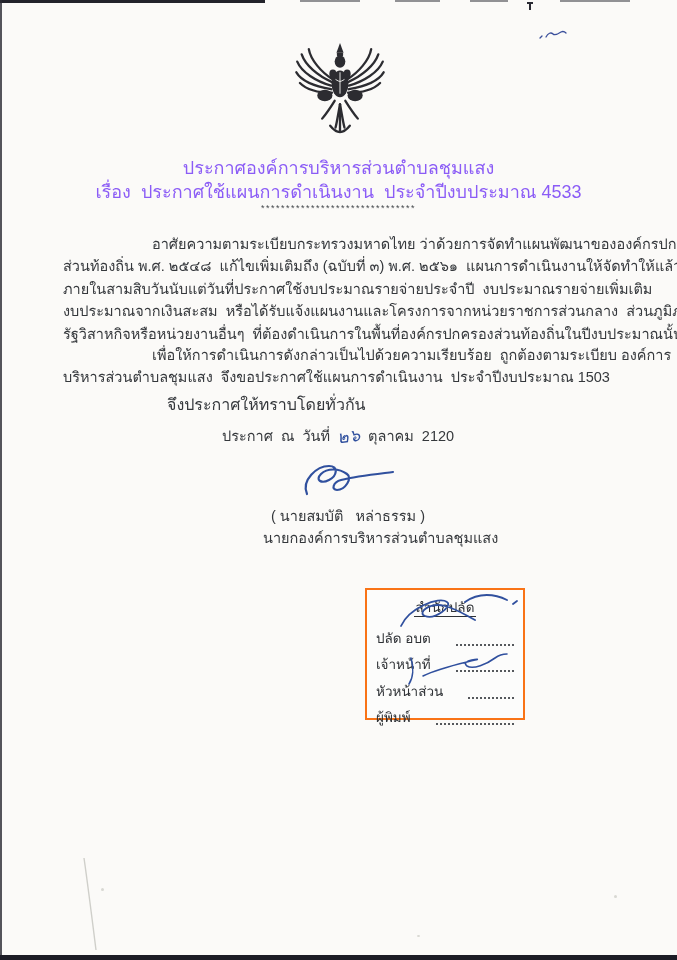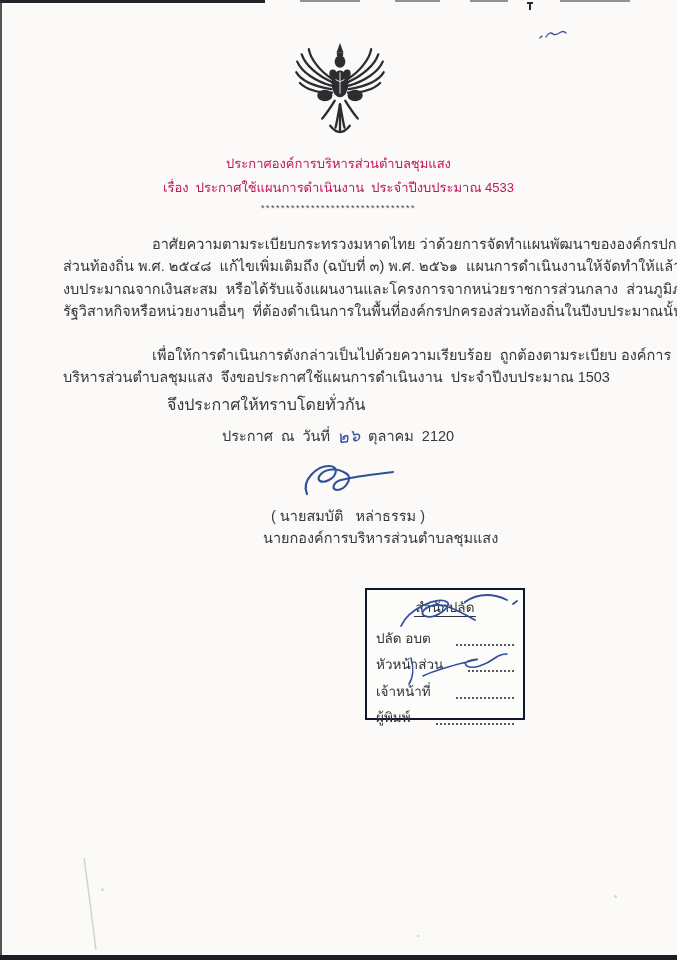--- a/index.html
+++ b/index.html
@@ -18,21 +18,21 @@
   .edge-top{position:absolute;top:0;left:0;width:265px;height:3px;background:#23232b;}
   .edge-top-dash{position:absolute;top:0;height:2px;background:#3a3a42;opacity:.55;}
   .edge-left{position:absolute;top:0;left:0;width:2px;height:960px;background:#2a2a33;opacity:.8;}
   .edge-bottom{position:absolute;bottom:0;left:0;width:677px;height:5px;background:#1d1d26;}
   .corner-mark{position:absolute;top:2px;left:527px;width:6px;height:7px;border-top:2px solid #2a2a33;border-left:0;}
   .corner-mark:before{content:"";position:absolute;left:2px;top:0;width:2px;height:6px;background:#2a2a33;}
 
   .emblem{position:absolute;left:291px;top:40px;width:98px;height:102px;}
   .emblem svg{width:100%;height:100%;}
 
-  .title{position:absolute;left:0;width:677px;text-align:center;font-size:13px;white-space:pre;color:#be185d;}
+  .title{position:absolute;left:0;width:677px;text-align:center;font-size:18px;white-space:pre;color:#8b5cf6;}
   .title1{top:153px;}
   .title2{top:177px;}
   .stars{position:absolute;top:203px;left:0;width:677px;text-align:center;font-size:9px;letter-spacing:1.5px;color:#45484c;}
 
   .para{position:absolute;left:63px;width:556px;font-size:14.5px;line-height:22.4px;color:#35383c;}
   .para .line{white-space:pre;}
   .para .indent{padding-left:89px;}
   .p1{top:233px;}
   .p2{top:344px;}
   .closing{position:absolute;left:167px;top:392px;font-size:16px;white-space:pre;}
@@ -43,21 +43,21 @@
     font-style:italic;letter-spacing:1px;margin:0 7px;
   }
 
   .sig-main{position:absolute;left:299px;top:460px;width:100px;height:42px;}
   .signer{position:absolute;left:250px;width:196px;text-align:center;font-size:14.5px;white-space:pre;}
   .signer-name{top:504px;}
   .signer-title{top:526px;margin-left:13px;}
 
   .stampbox{
     position:absolute;left:365px;top:588px;width:160px;height:132px;
-    border:2px solid #0f172a;background:rgba(255,255,255,0.4);
+    border:2px solid #f97316;background:rgba(255,255,255,0.4);
     box-sizing:border-box;padding:6px 9px 0 9px;
   }
   .stamp-header{text-align:center;font-size:13.5px;color:#2e3135;margin-bottom:4px;}
   .stamp-header span{border-bottom:1.5px solid #2e3135;padding:0 2px 1px 2px;}
   .stamp-row{display:flex;align-items:flex-end;height:26.5px;font-size:13.5px;color:#2e3135;gap:24px;}
   .stamp-row .leader{flex:1;border-bottom:2px dotted #55585c;margin:0 0 3px 1px;height:1px;}
   .stamp-sig{position:absolute;pointer-events:none;}
   .stamp-sig1{left:28px;top:-4px;width:130px;height:48px;}
   .stamp-sig2{left:30px;top:58px;width:115px;height:40px;}
 
@@ -130,20 +130,21 @@
     </svg>
   </div>
 
   <div class="title title1">ประกาศองค์การบริหารส่วนตำบลชุมแสง</div>
   <div class="title title2">เรื่อง  ประกาศใช้แผนการดำเนินงาน  ประจำปีงบประมาณ 4533</div>
   <div class="stars">*******************************</div>
 
   <div class="para p1">
     <div class="line indent">อาศัยความตามระเบียบกระทรวงมหาดไทย ว่าด้วยการจัดทำแผนพัฒนาขององค์กรปกครอง</div>
     <div class="line">ส่วนท้องถิ่น พ.ศ. ๒๕๔๘  แก้ไขเพิ่มเติมถึง (ฉบับที่ ๓) พ.ศ. ๒๕๖๑  แผนการดำเนินงานให้จัดทำให้แล้วเสร็จ</div>
+    <div class="line">ภายในสามสิบวันนับแต่วันที่ประกาศใช้งบประมาณรายจ่ายประจำปี  งบประมาณรายจ่ายเพิ่มเติม</div>
     <div class="line">งบประมาณจากเงินสะสม  หรือได้รับแจ้งแผนงานและโครงการจากหน่วยราชการส่วนกลาง  ส่วนภูมิภาค</div>
     <div class="line">รัฐวิสาหกิจหรือหน่วยงานอื่นๆ  ที่ต้องดำเนินการในพื้นที่องค์กรปกครองส่วนท้องถิ่นในปีงบประมาณนั้น</div>
   </div>
 
   <div class="para p2">
     <div class="line indent">เพื่อให้การดำเนินการดังกล่าวเป็นไปด้วยความเรียบร้อย  ถูกต้องตามระเบียบ องค์การ</div>
     <div class="line">บริหารส่วนตำบลชุมแสง  จึงขอประกาศใช้แผนการดำเนินงาน  ประจำปีงบประมาณ 1503</div>
   </div>
 
   <div class="closing">จึงประกาศให้ทราบโดยทั่วกัน</div>
@@ -157,25 +158,25 @@
   <div class="signer signer-name">( นายสมบัติ   หล่าธรรม )</div>
   <div class="signer signer-title">นายกองค์การบริหารส่วนตำบลชุมแสง</div>
 
   <div class="stampbox">
     <div class="stamp-header"><span>สำนักปลัด</span></div>
     <div class="stamp-row">
       <span>ปลัด อบต</span>
       <span class="leader"></span>
     </div>
     <div class="stamp-row">
-      <span>หัวหน้าส่วน</span>
+      <span>เจ้าหน้าที่</span>
       <span class="leader"></span>
     </div>
     <div class="stamp-row">
-      <span>เจ้าหน้าที่</span>
+      <span>หัวหน้าส่วน</span>
       <span class="leader"></span>
     </div>
     <div class="stamp-row">
       <span>ผู้พิมพ์</span>
       <span class="leader"></span>
     </div>
 
     <svg class="stamp-sig stamp-sig1" viewBox="0 0 130 48">
       <path d="M6,40 C14,22 44,10 52,16 C58,20 40,34 30,30 C22,27 34,16 50,20 C62,23 72,30 80,34 M70,16 C84,6 100,8 112,14 M118,18 l4,-3" fill="none" stroke="#30509e" stroke-width="1.8" stroke-linecap="round"></path>
     </svg>

